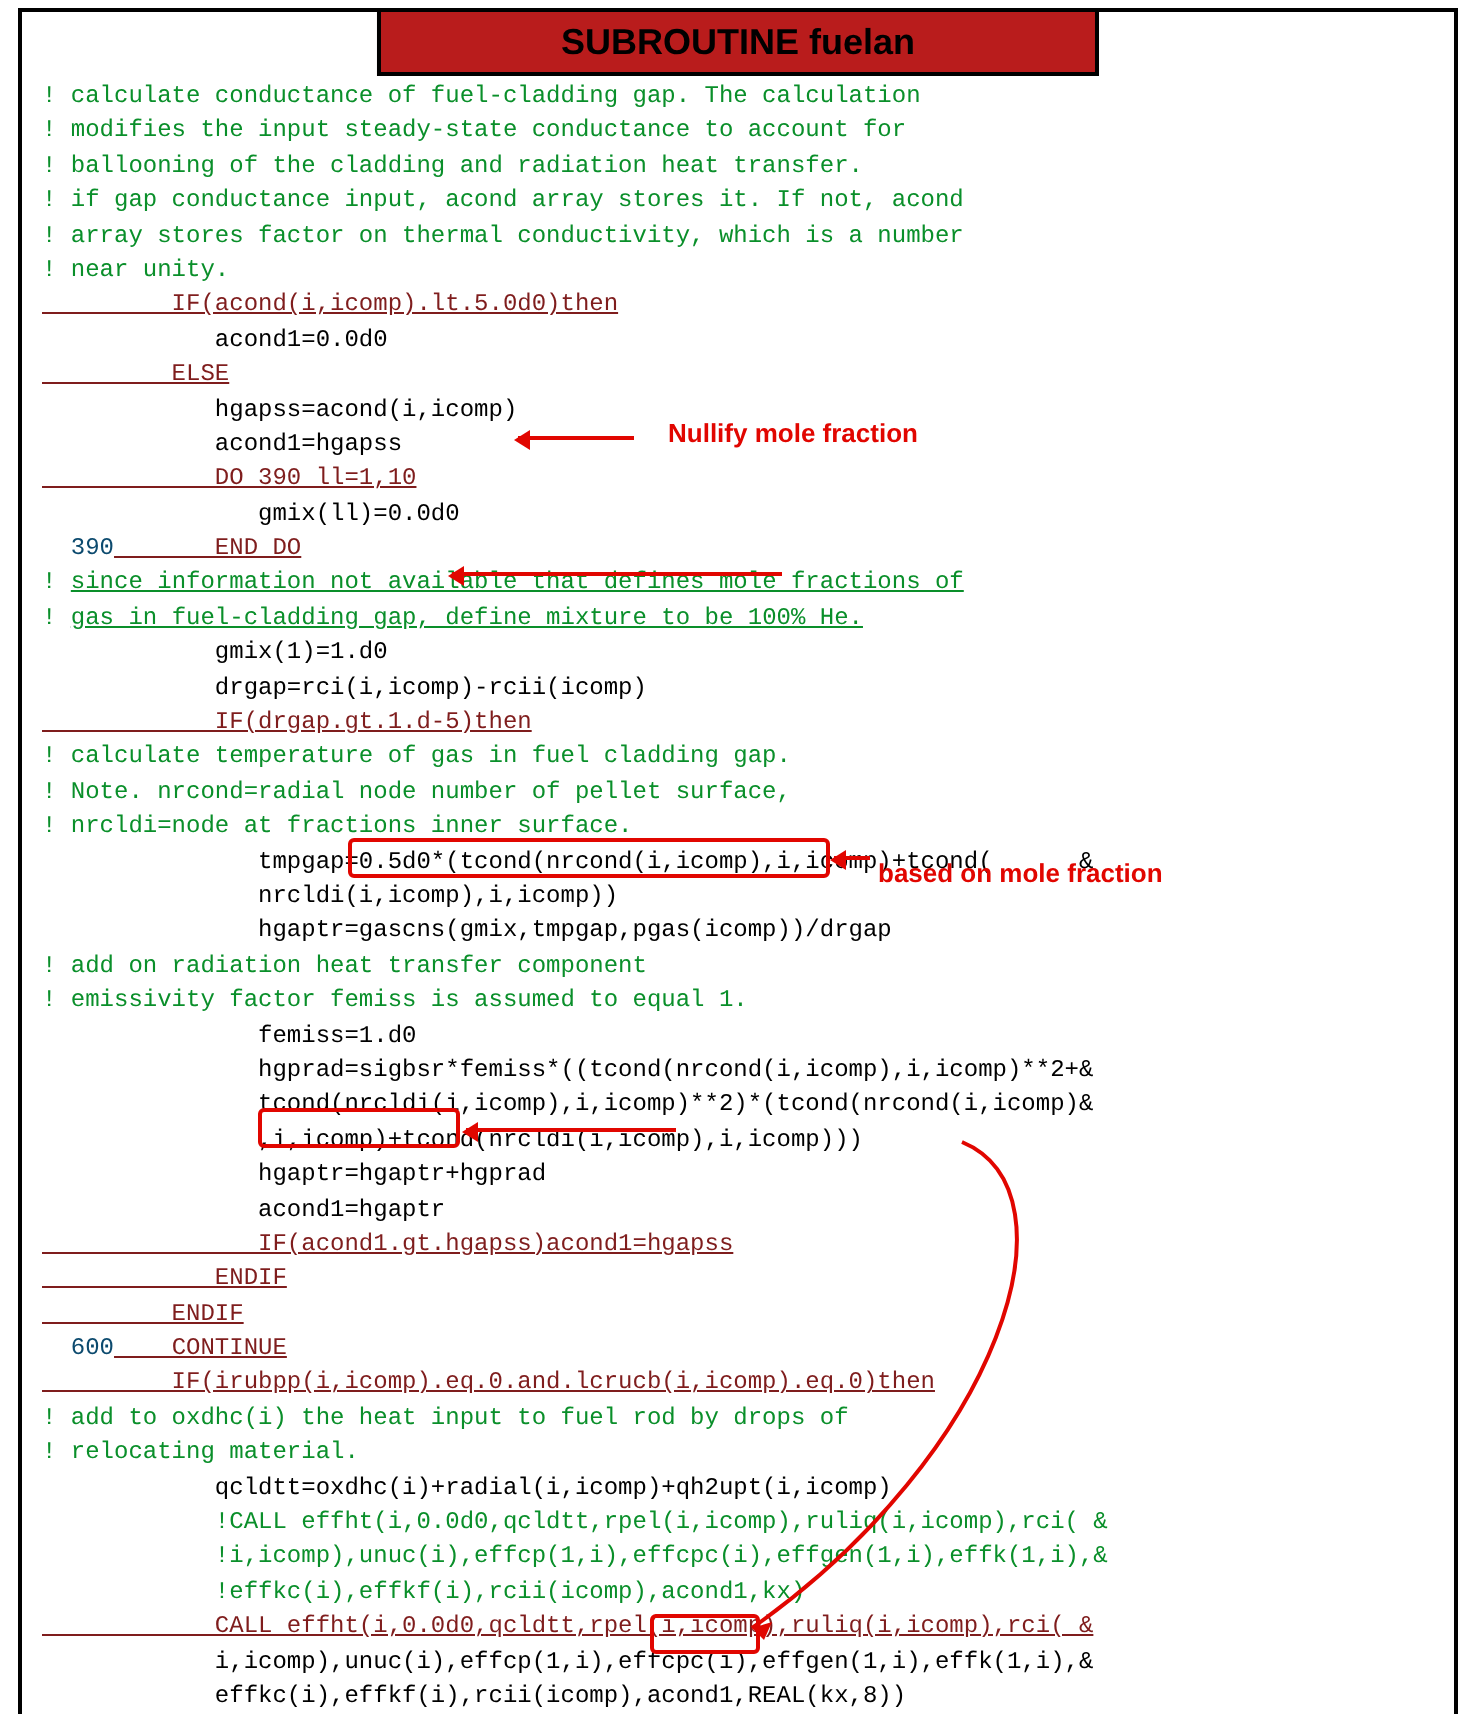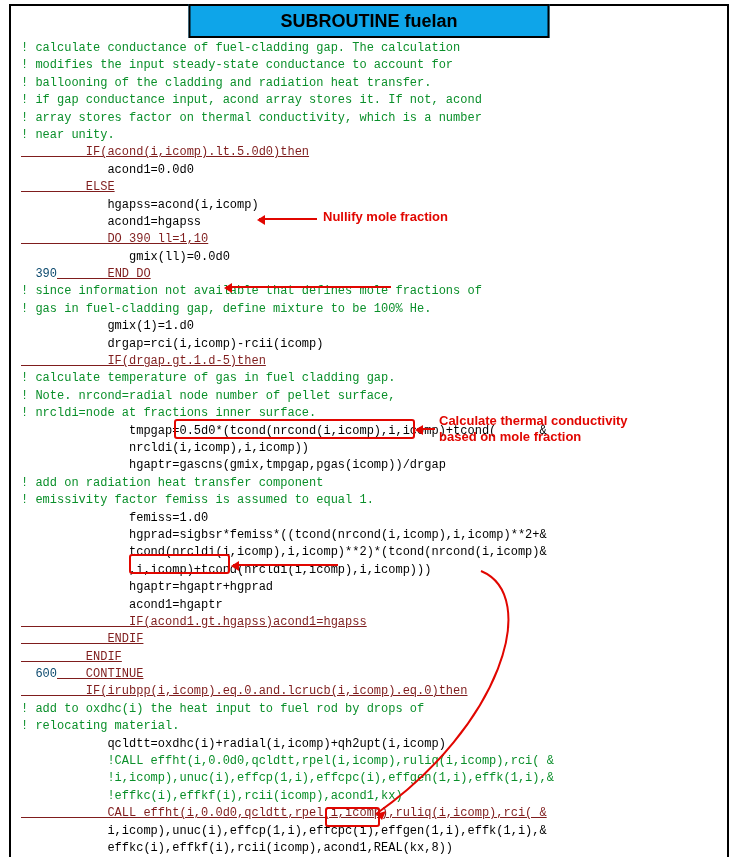--- a/index.html
+++ b/index.html
@@ -17,38 +17,38 @@
     margin:4px auto;
     border:2px solid #000;
     box-sizing:border-box;
     padding:34px 10px 12px 10px;
   }
   .title-box{
     position:absolute;
     top:-2px;
     left:50%;
     transform:translateX(-50%);
-    background:#0ea5e9;
+    background:#b91c1c;
     border:2px solid #000;
     padding:2px 90px;
     font-family:Arial,Helvetica,sans-serif;
     font-weight:700;
     font-size:18px;
     white-space:nowrap;
   }
   pre.code{
     margin:0;
     white-space:pre;
     font-family:"Consolas","Courier New",monospace;
     font-size:12px;
     line-height:1.45;
     letter-spacing:0;
   }
   .c  {color:#0a8f2a;text-align:right;}  
-  .cu {color:#0a8f2a;} 
+  .cu {color:#0a8f2a;text-decoration:underline;} 
   .k  {color:#7f1d1d;text-decoration:underline;}  
   .n  {color:#0c4a6e;}  
   
   .ann{
     position:absolute;
     font-family:"Malgun Gothic",Arial,sans-serif;
     font-weight:700;
     font-size:13px;
     color:#e10600;
     pointer-events:none;
@@ -84,23 +84,23 @@
   <div class="title-box">SUBROUTINE fuelan</div>
 
   <div class="rbox" style="left:163px;top:413px;width:237px;height:16px;"></div>
   <div class="rbox" style="left:118px;top:548px;width:97px;height:16px;"></div>
   <div class="rbox" style="left:314px;top:801px;width:51px;height:16px;"></div>
 
   <div class="arrow-h" style="left:248px;top:212px;width:58px;"></div>
   <div class="arrow-h" style="left:215px;top:280px;width:165px;"></div>
   <div class="arrow-h" style="left:222px;top:558px;width:105px;"></div>
 
-  <div class="ann" style="left:312px;top:202px;">Nullify mole fraction</div>
+  <div class="ann" style="left:323px;top:202px;">Nullify mole fraction</div>
   <div class="ann" style="left:428px;top:407px;line-height:1.2;">
-    <span>Calculate thermal conductivity</span><br>
+    <br>
     <span>based on mole fraction</span>
   </div>
 
   <div class="arrow-h" style="left:406px;top:422px;width:18px;"></div>
 
   <svg class="curve" width="720" height="860" style="left:0;top:0;">
     <path d="M 470 565 C 530 590, 490 720, 365 808" stroke="#e10600" stroke-width="2" fill="none"></path>
     <path d="M 365 808 l 10 -3 l -4 9 z" fill="#e10600"></path>
   </svg>
 

